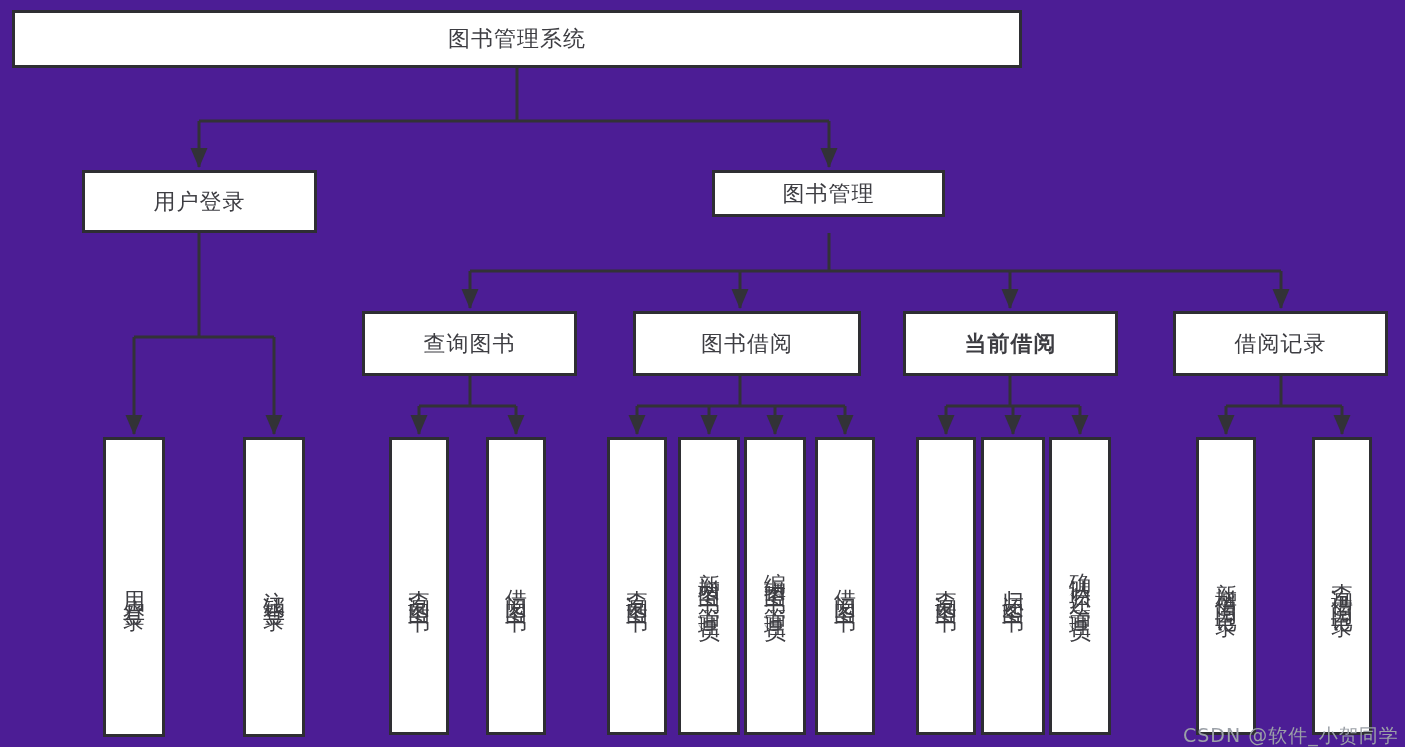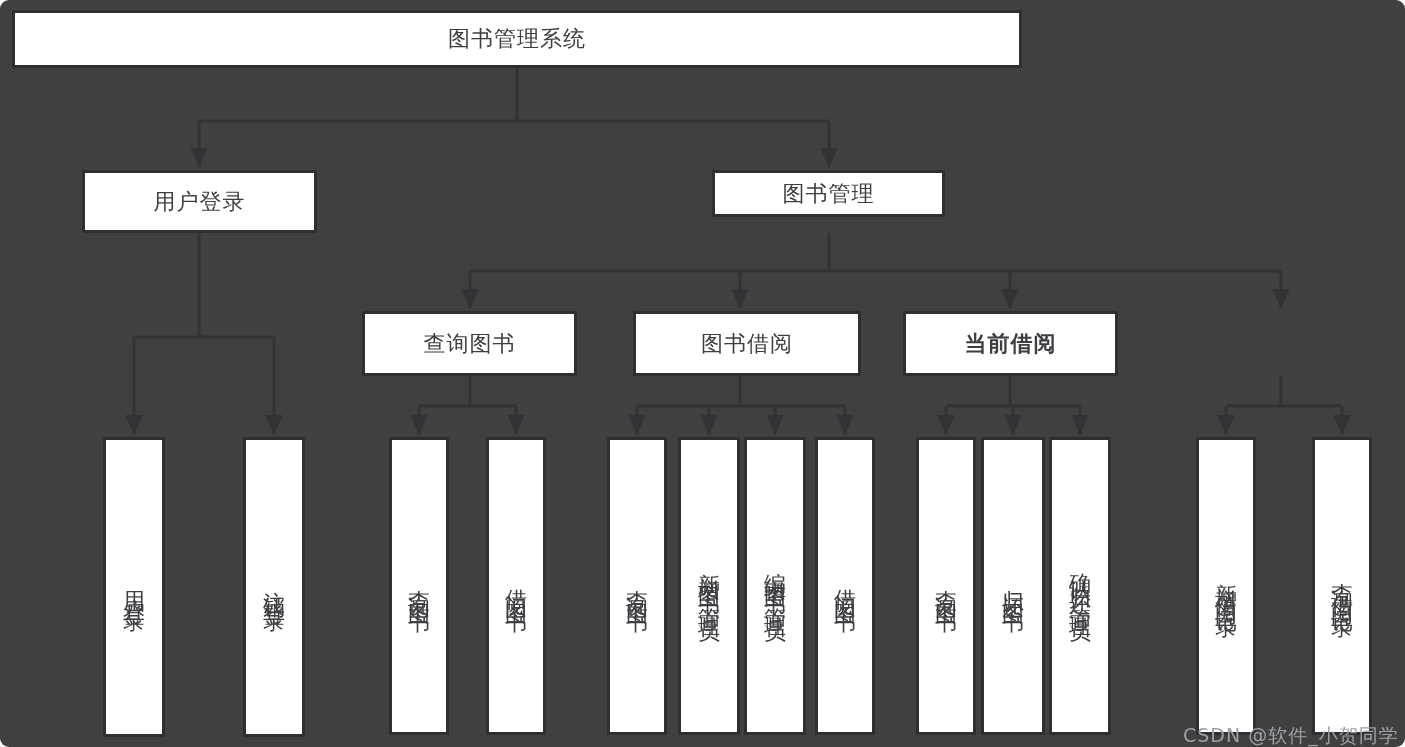--- a/index.html
+++ b/index.html
@@ -1,20 +1,19 @@
 <!DOCTYPE html>
 <html><head>
 <meta charset="utf-8">
 <style>
   html,body{margin:0;padding:0;background:#ffffff;}
   .canvas{
-    position:relative;width:1405px;height:747px;background:#404040;overflow:hidden;
+    position:relative;width:1405px;height:747px;background:#4c1d95;overflow:hidden;
     font-family:"DejaVu Sans","Liberation Sans",sans-serif;
     color:#3d3d42;
-    border-radius:9px;
   }
   .wires{position:absolute;left:0;top:0;z-index:1;}
   .box{
     position:absolute;box-sizing:border-box;background:#ffffff;
     border:3px solid #2e2e33;z-index:2;
     display:flex;align-items:center;justify-content:center;
   }
   .hbox{font-size:22px;letter-spacing:1px;}
   .vbox > span{
     writing-mode:vertical-rl;text-orientation:mixed;
@@ -94,20 +93,23 @@
 
   <div class="box hbox" style="left:362px;top:311px;width:215px;height:65px;">
     <span>查询图书</span>
   </div>
   <div class="box hbox" style="left:633px;top:311px;width:228px;height:65px;">
     <span>图书借阅</span>
   </div>
   <div class="box hbox" style="left:903px;top:311px;width:215px;height:65px;font-weight:bold;">
     <span>当前借阅</span>
   </div>
+  <div class="box hbox" style="left:1173px;top:311px;width:215px;height:65px;">
+    <span>借阅记录</span>
+  </div>
 
   <div class="box vbox" style="left:103px;top:437px;width:62px;height:300px;">
     <span>用户登录</span>
   </div>
   <div class="box vbox" style="left:243px;top:437px;width:62px;height:300px;">
     <span>注销登录</span>
   </div>
 
   <div class="box vbox" style="left:389px;top:437px;width:60px;height:298px;">
     <span>查询图书</span>

